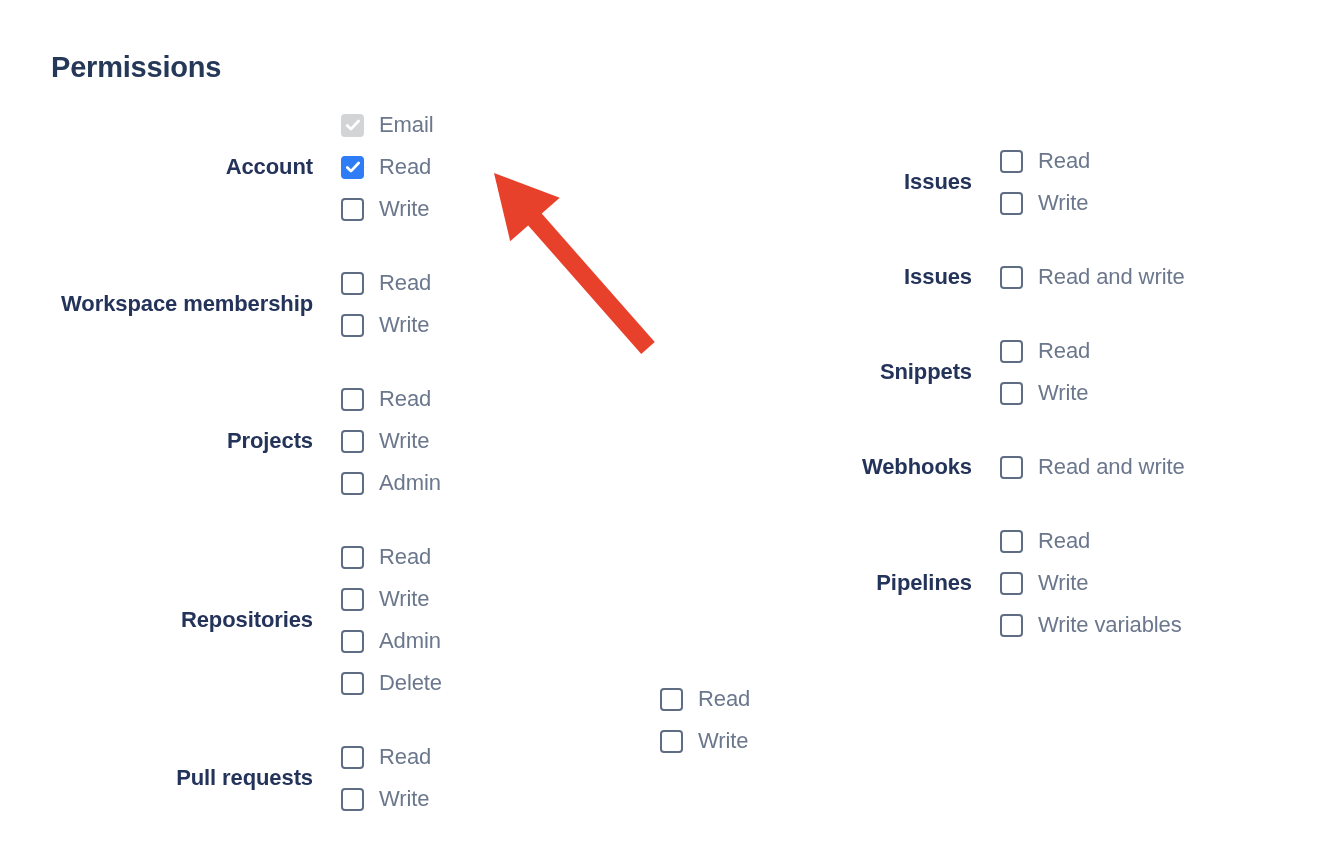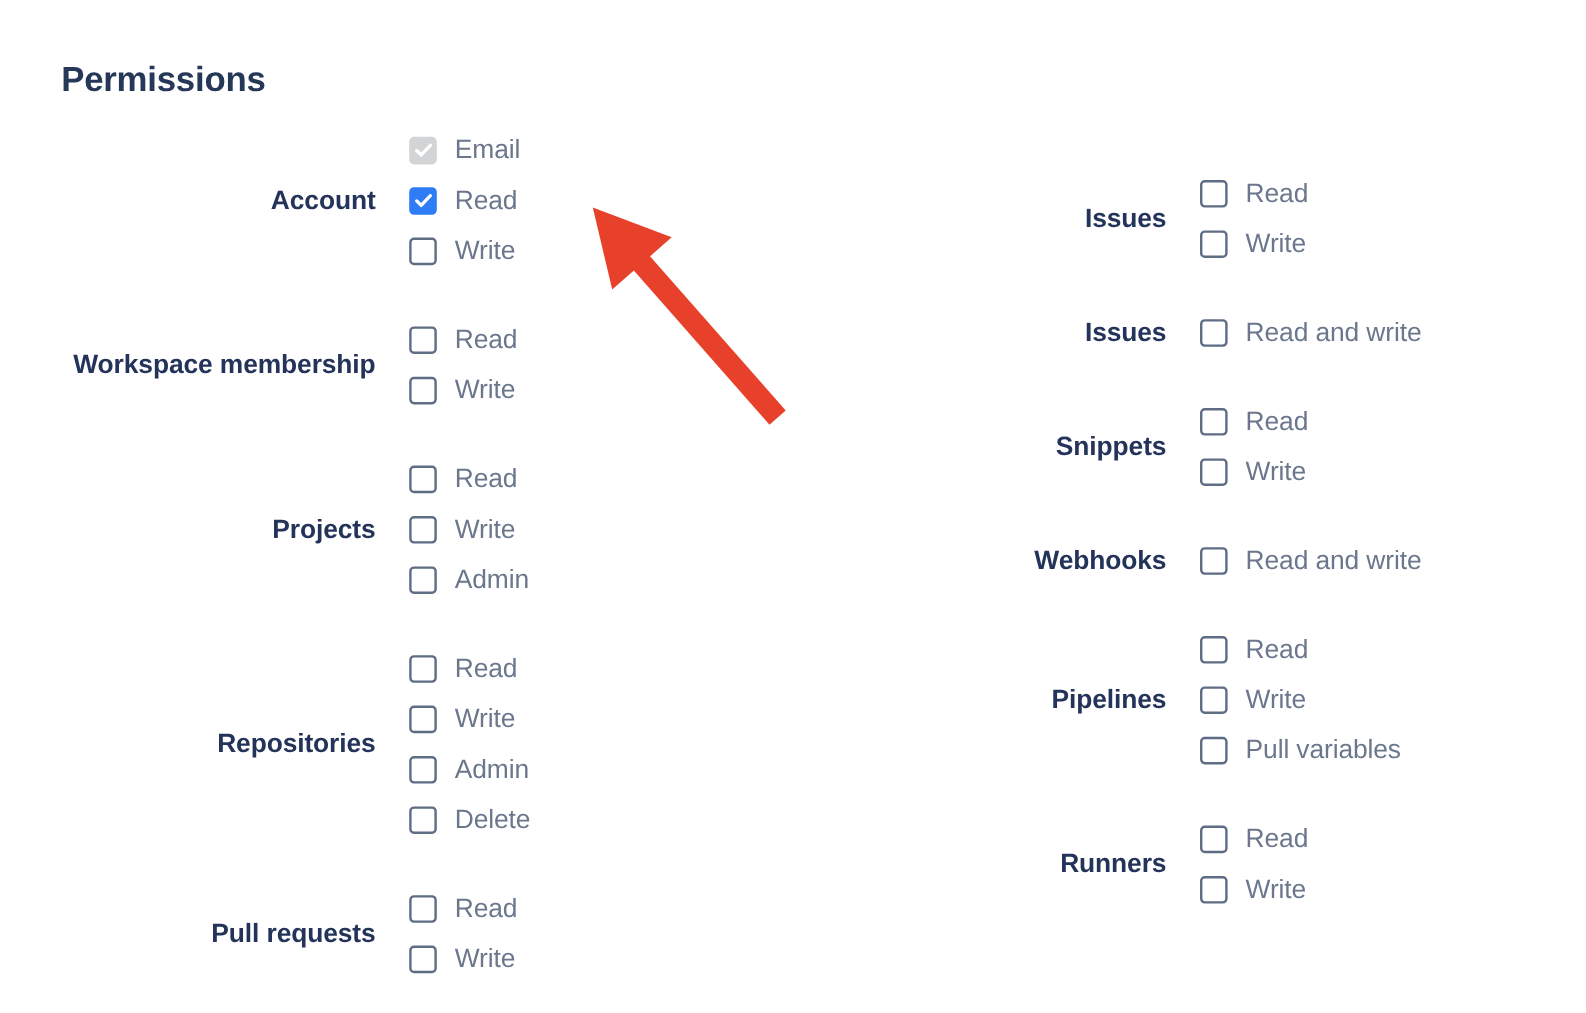--- a/index.html
+++ b/index.html
@@ -282,26 +282,25 @@
           <label class="perm-option">
             <span class="checkbox"></span>
             <span class="option-label">Read</span>
           </label>
           <label class="perm-option">
             <span class="checkbox"></span>
             <span class="option-label">Write</span>
           </label>
           <label class="perm-option">
             <span class="checkbox"></span>
-            <span class="option-label">Pull variables</span>
-          </label>
-        </div>
-      </div>
-      <div class="perm-group">
-        <div class="group-label">Runners</div>
+            <span class="option-label">Write variables</span>
+          </label>
+        </div>
+      </div>
+      <div class="perm-group">
         <div class="group-options">
           <label class="perm-option">
             <span class="checkbox"></span>
             <span class="option-label">Read</span>
           </label>
           <label class="perm-option">
             <span class="checkbox"></span>
             <span class="option-label">Write</span>
           </label>
         </div>

